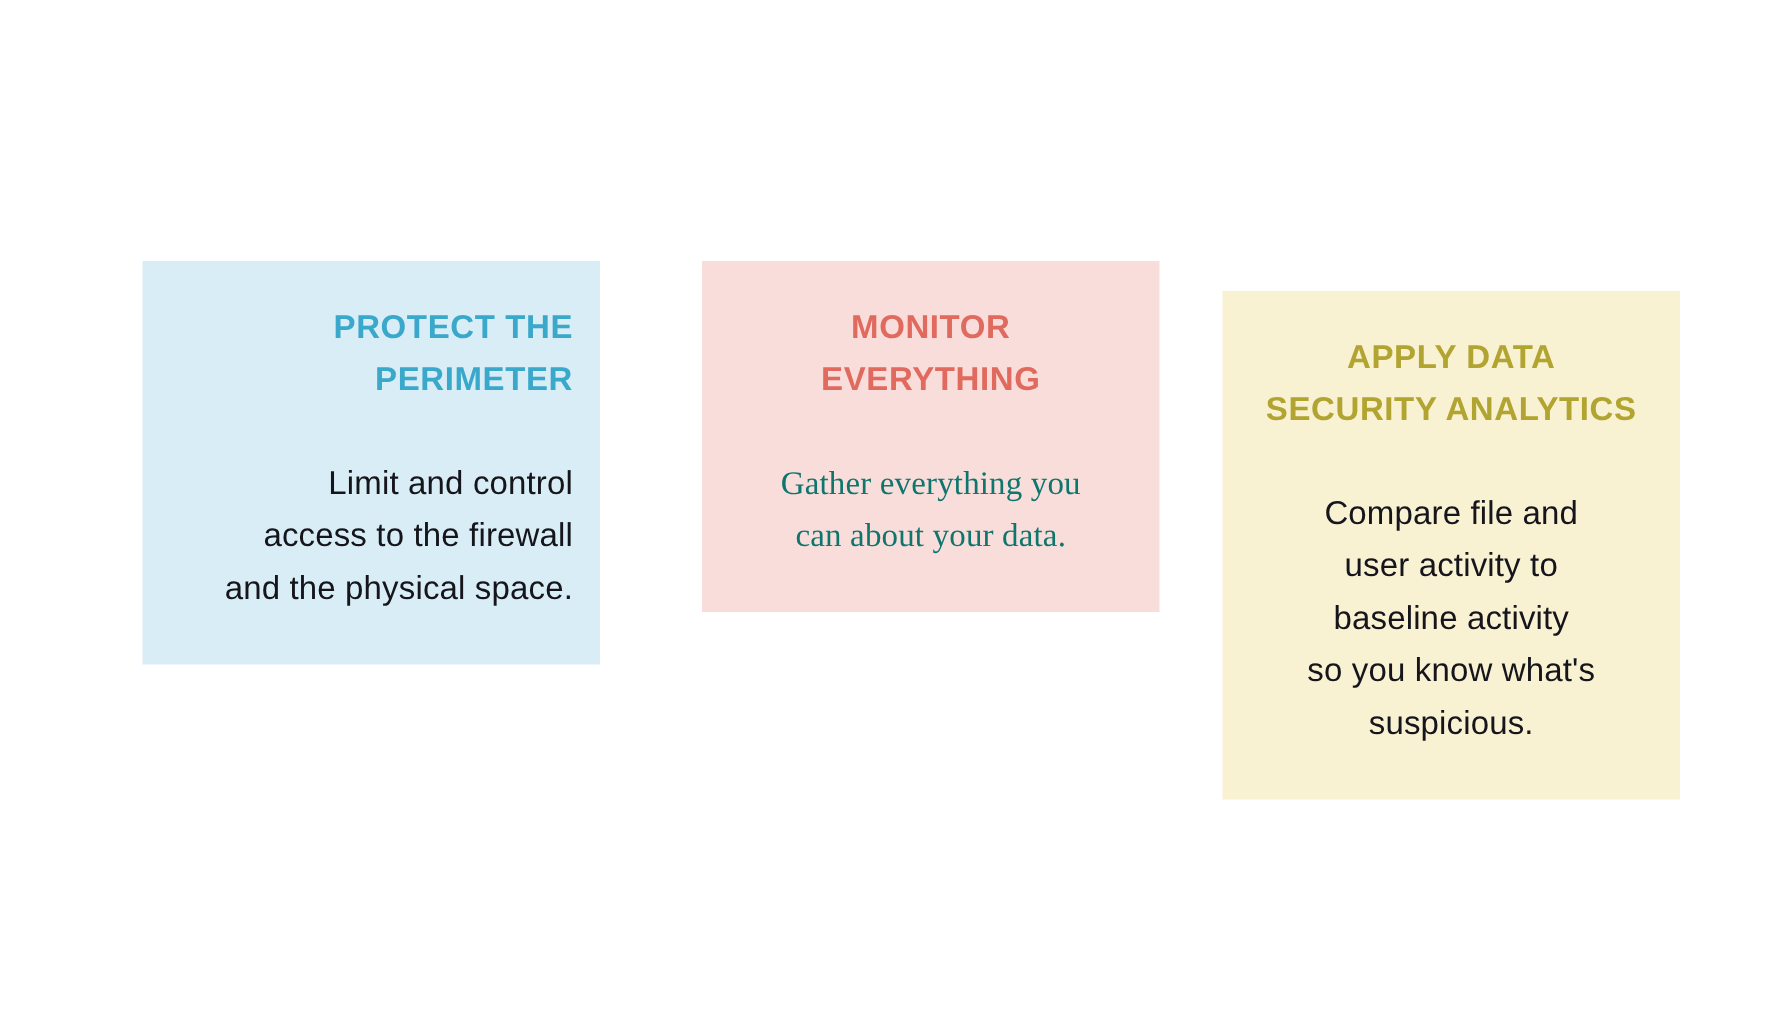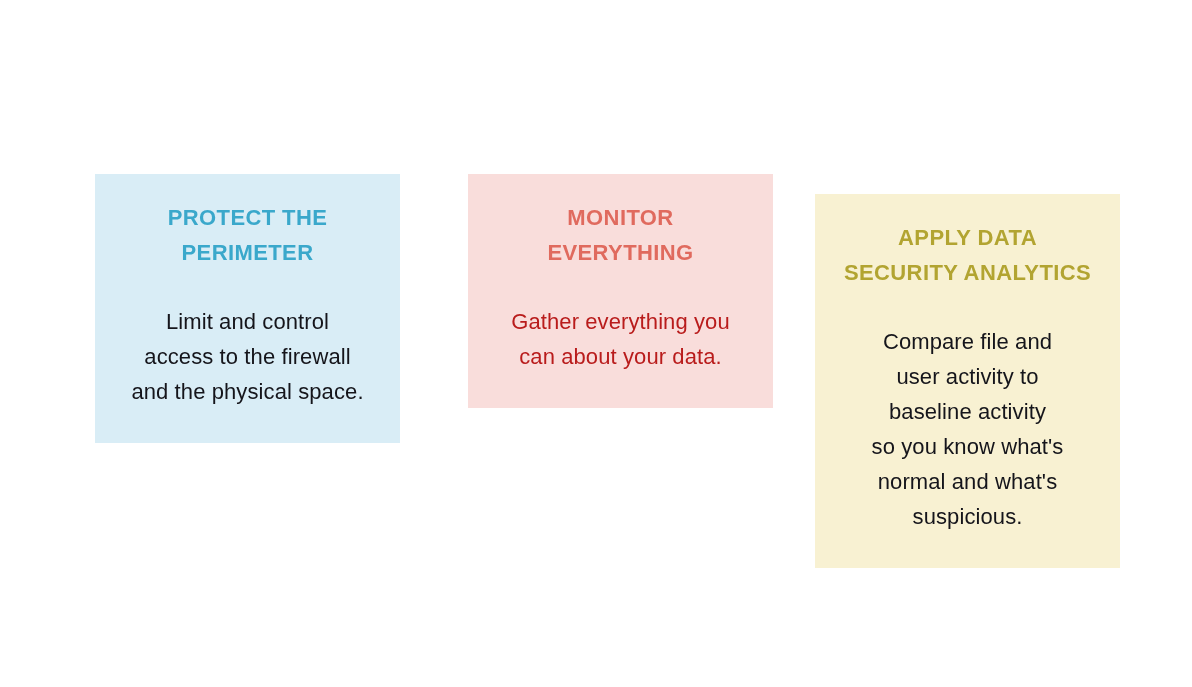--- a/index.html
+++ b/index.html
@@ -33,21 +33,21 @@
     display: flex;
     align-items: flex-start;
     margin-top: 79px;
   }
   .card {
     box-sizing: border-box;
     width: 305px;
     padding: 26px 18px 34px 18px;
     text-align: center;
   }
-  .card-1 { margin-left: 95px; }
+  .card-1 { margin-left: 95px; text-align: right; }
   .card-2 { margin-left: 68px; }
   .card-3 { margin-left: 42px; margin-top: 20px; }
   .card-heading {
     font-size: 22px;
     font-weight: 700;
     line-height: 35px;
     letter-spacing: 0.4px;
     margin-bottom: 34px;
   }
   .card-body {
@@ -78,35 +78,34 @@
         <span class="line">access to the firewall</span>
         <span class="line">and the physical space.</span>
       </div>
     </section>
 
     <section class="card card-2" style="background: rgb(249, 221, 219);">
       <div class="card-heading" style="color: rgb(224, 106, 94);">
         <span class="line">MONITOR</span>
         <span class="line">EVERYTHING</span>
       </div>
-      <div class="card-body" style="color: #b91c1c;">
+      <div class="card-body" style="color: #0f766e; font-family: Liberation Serif, serif;">
         <span class="line">Gather everything you</span>
         <span class="line">can about your data.</span>
       </div>
     </section>
 
     <section class="card card-3" style="background: rgb(248, 241, 210);">
       <div class="card-heading" style="color: rgb(178, 164, 49);">
         <span class="line">APPLY DATA</span>
         <span class="line">SECURITY ANALYTICS</span>
       </div>
       <div class="card-body" style="color: rgb(21, 21, 27);">
         <span class="line">Compare file and</span>
         <span class="line">user activity to</span>
         <span class="line">baseline activity</span>
         <span class="line">so you know what's</span>
-        <span class="line">normal and what's</span>
         <span class="line">suspicious.</span>
       </div>
     </section>
 
   </div>
 </div>
 
 </body></html>

